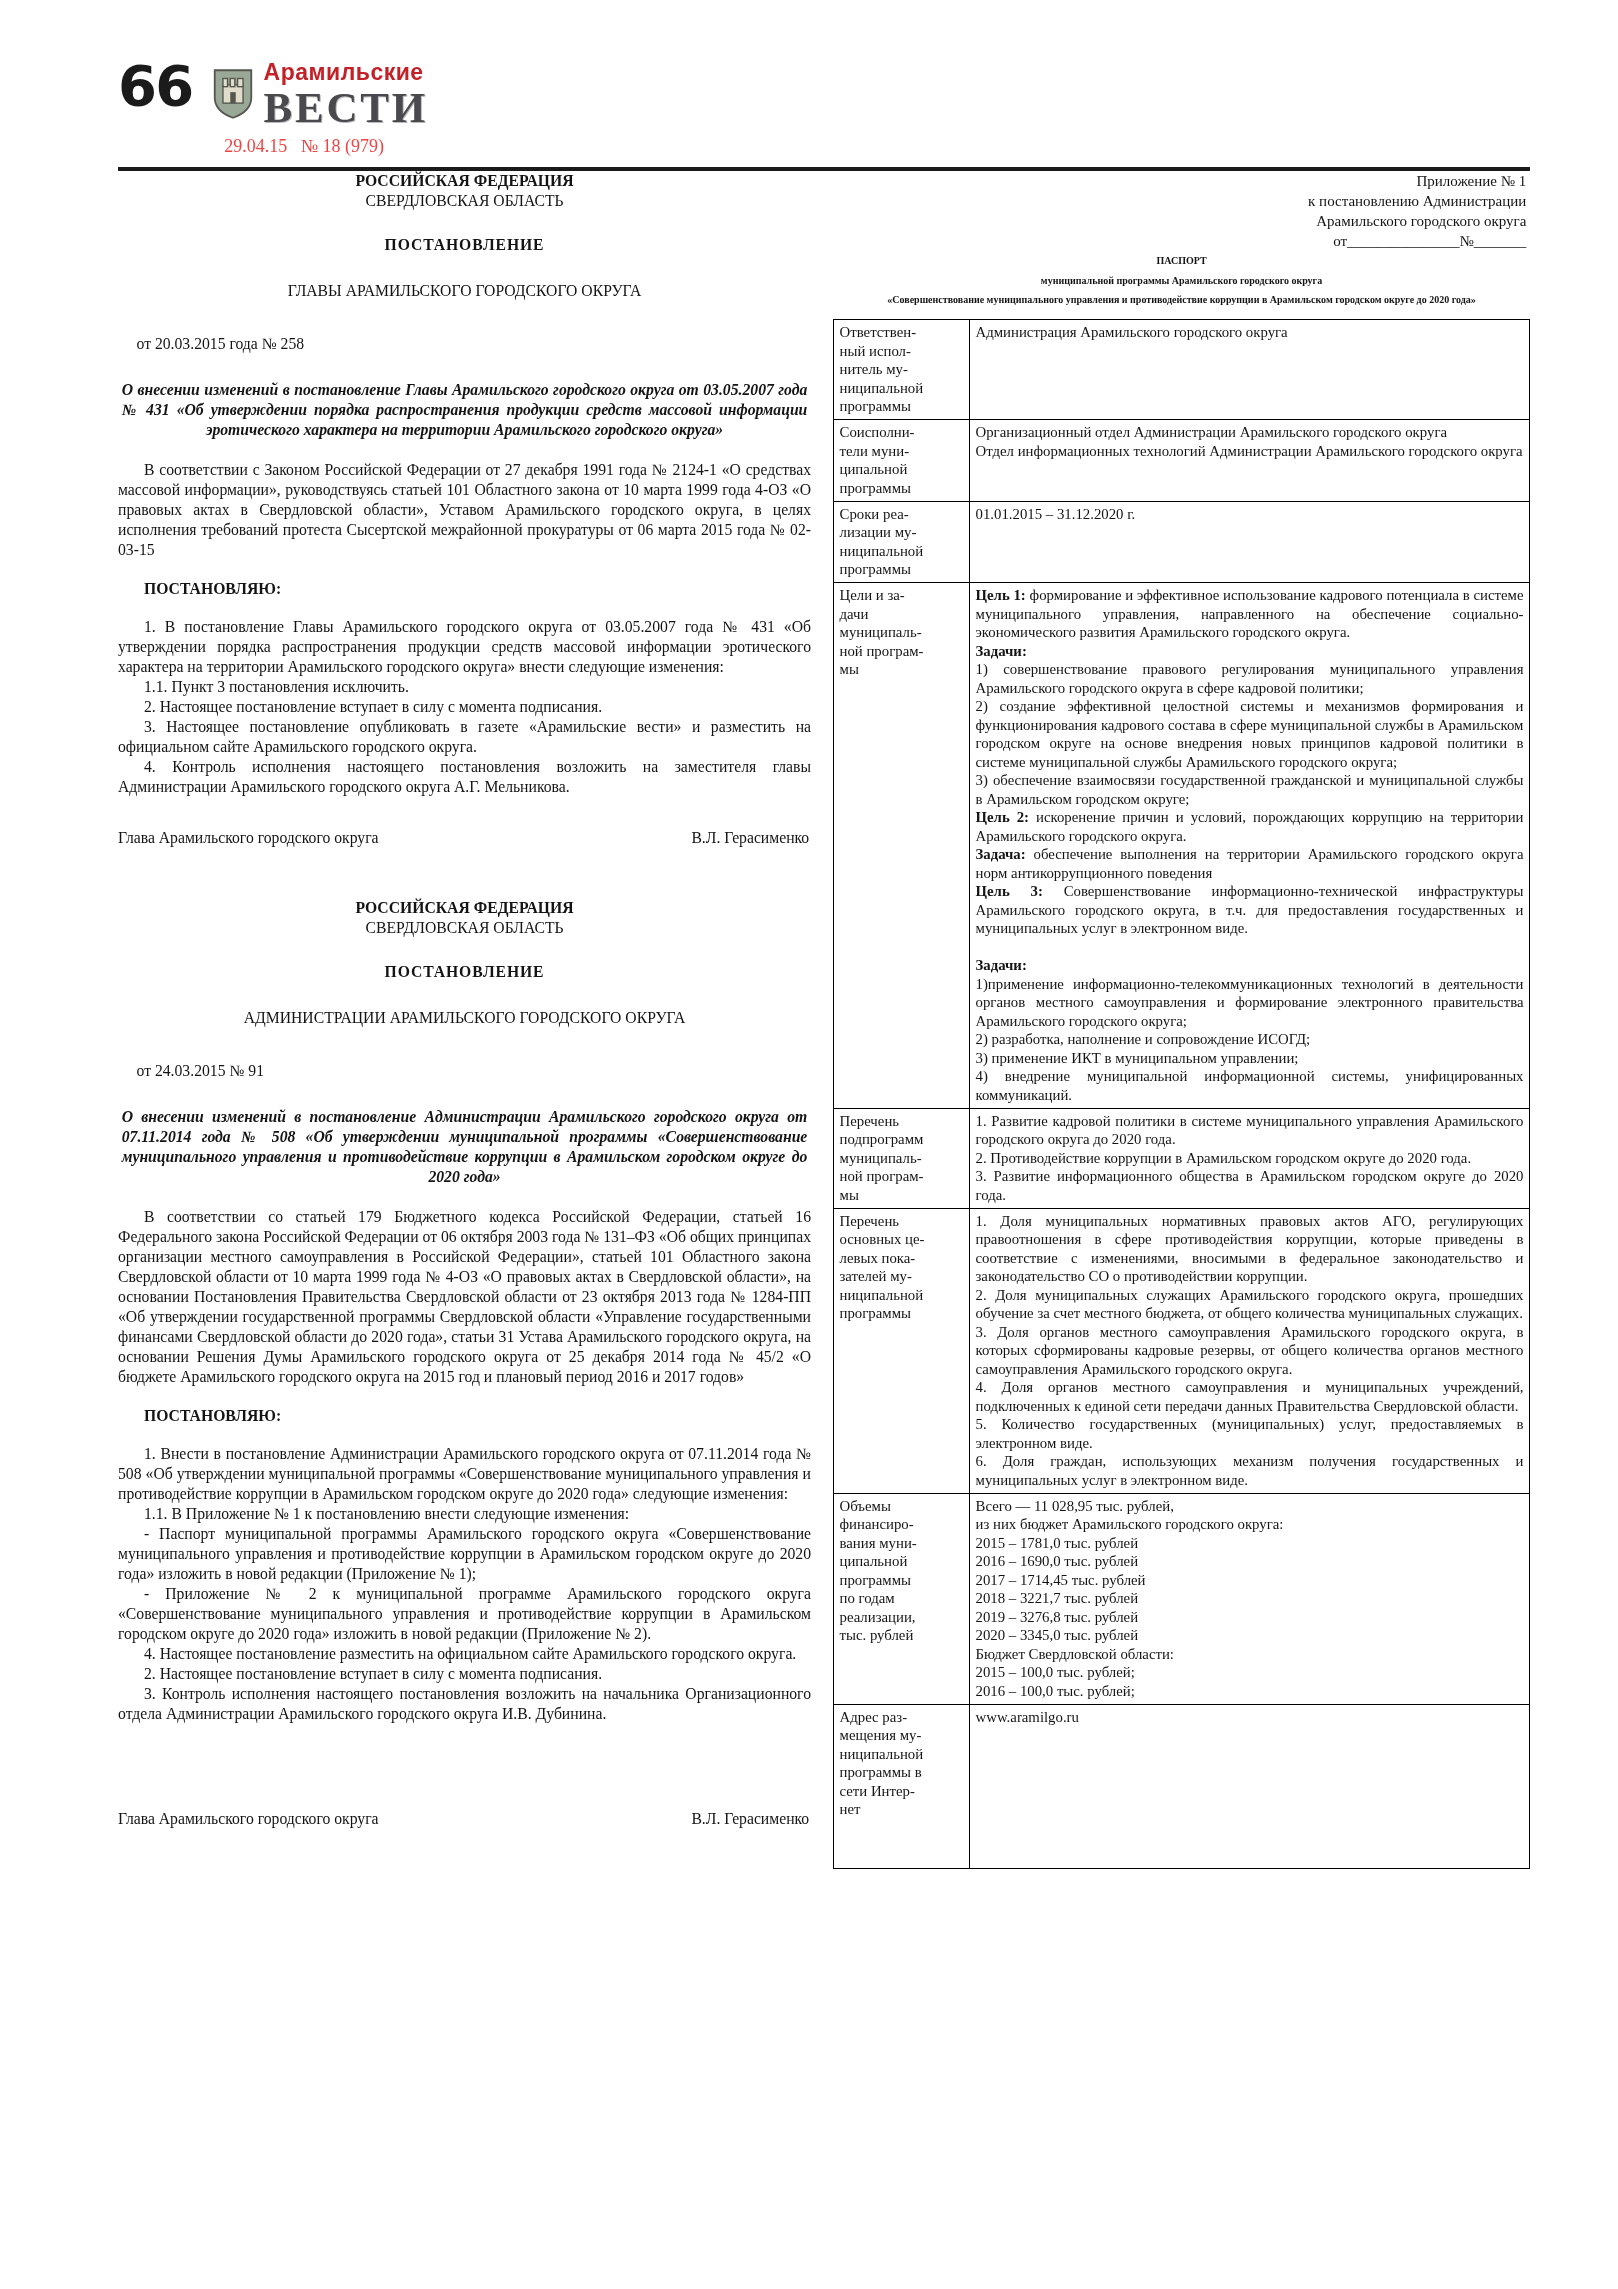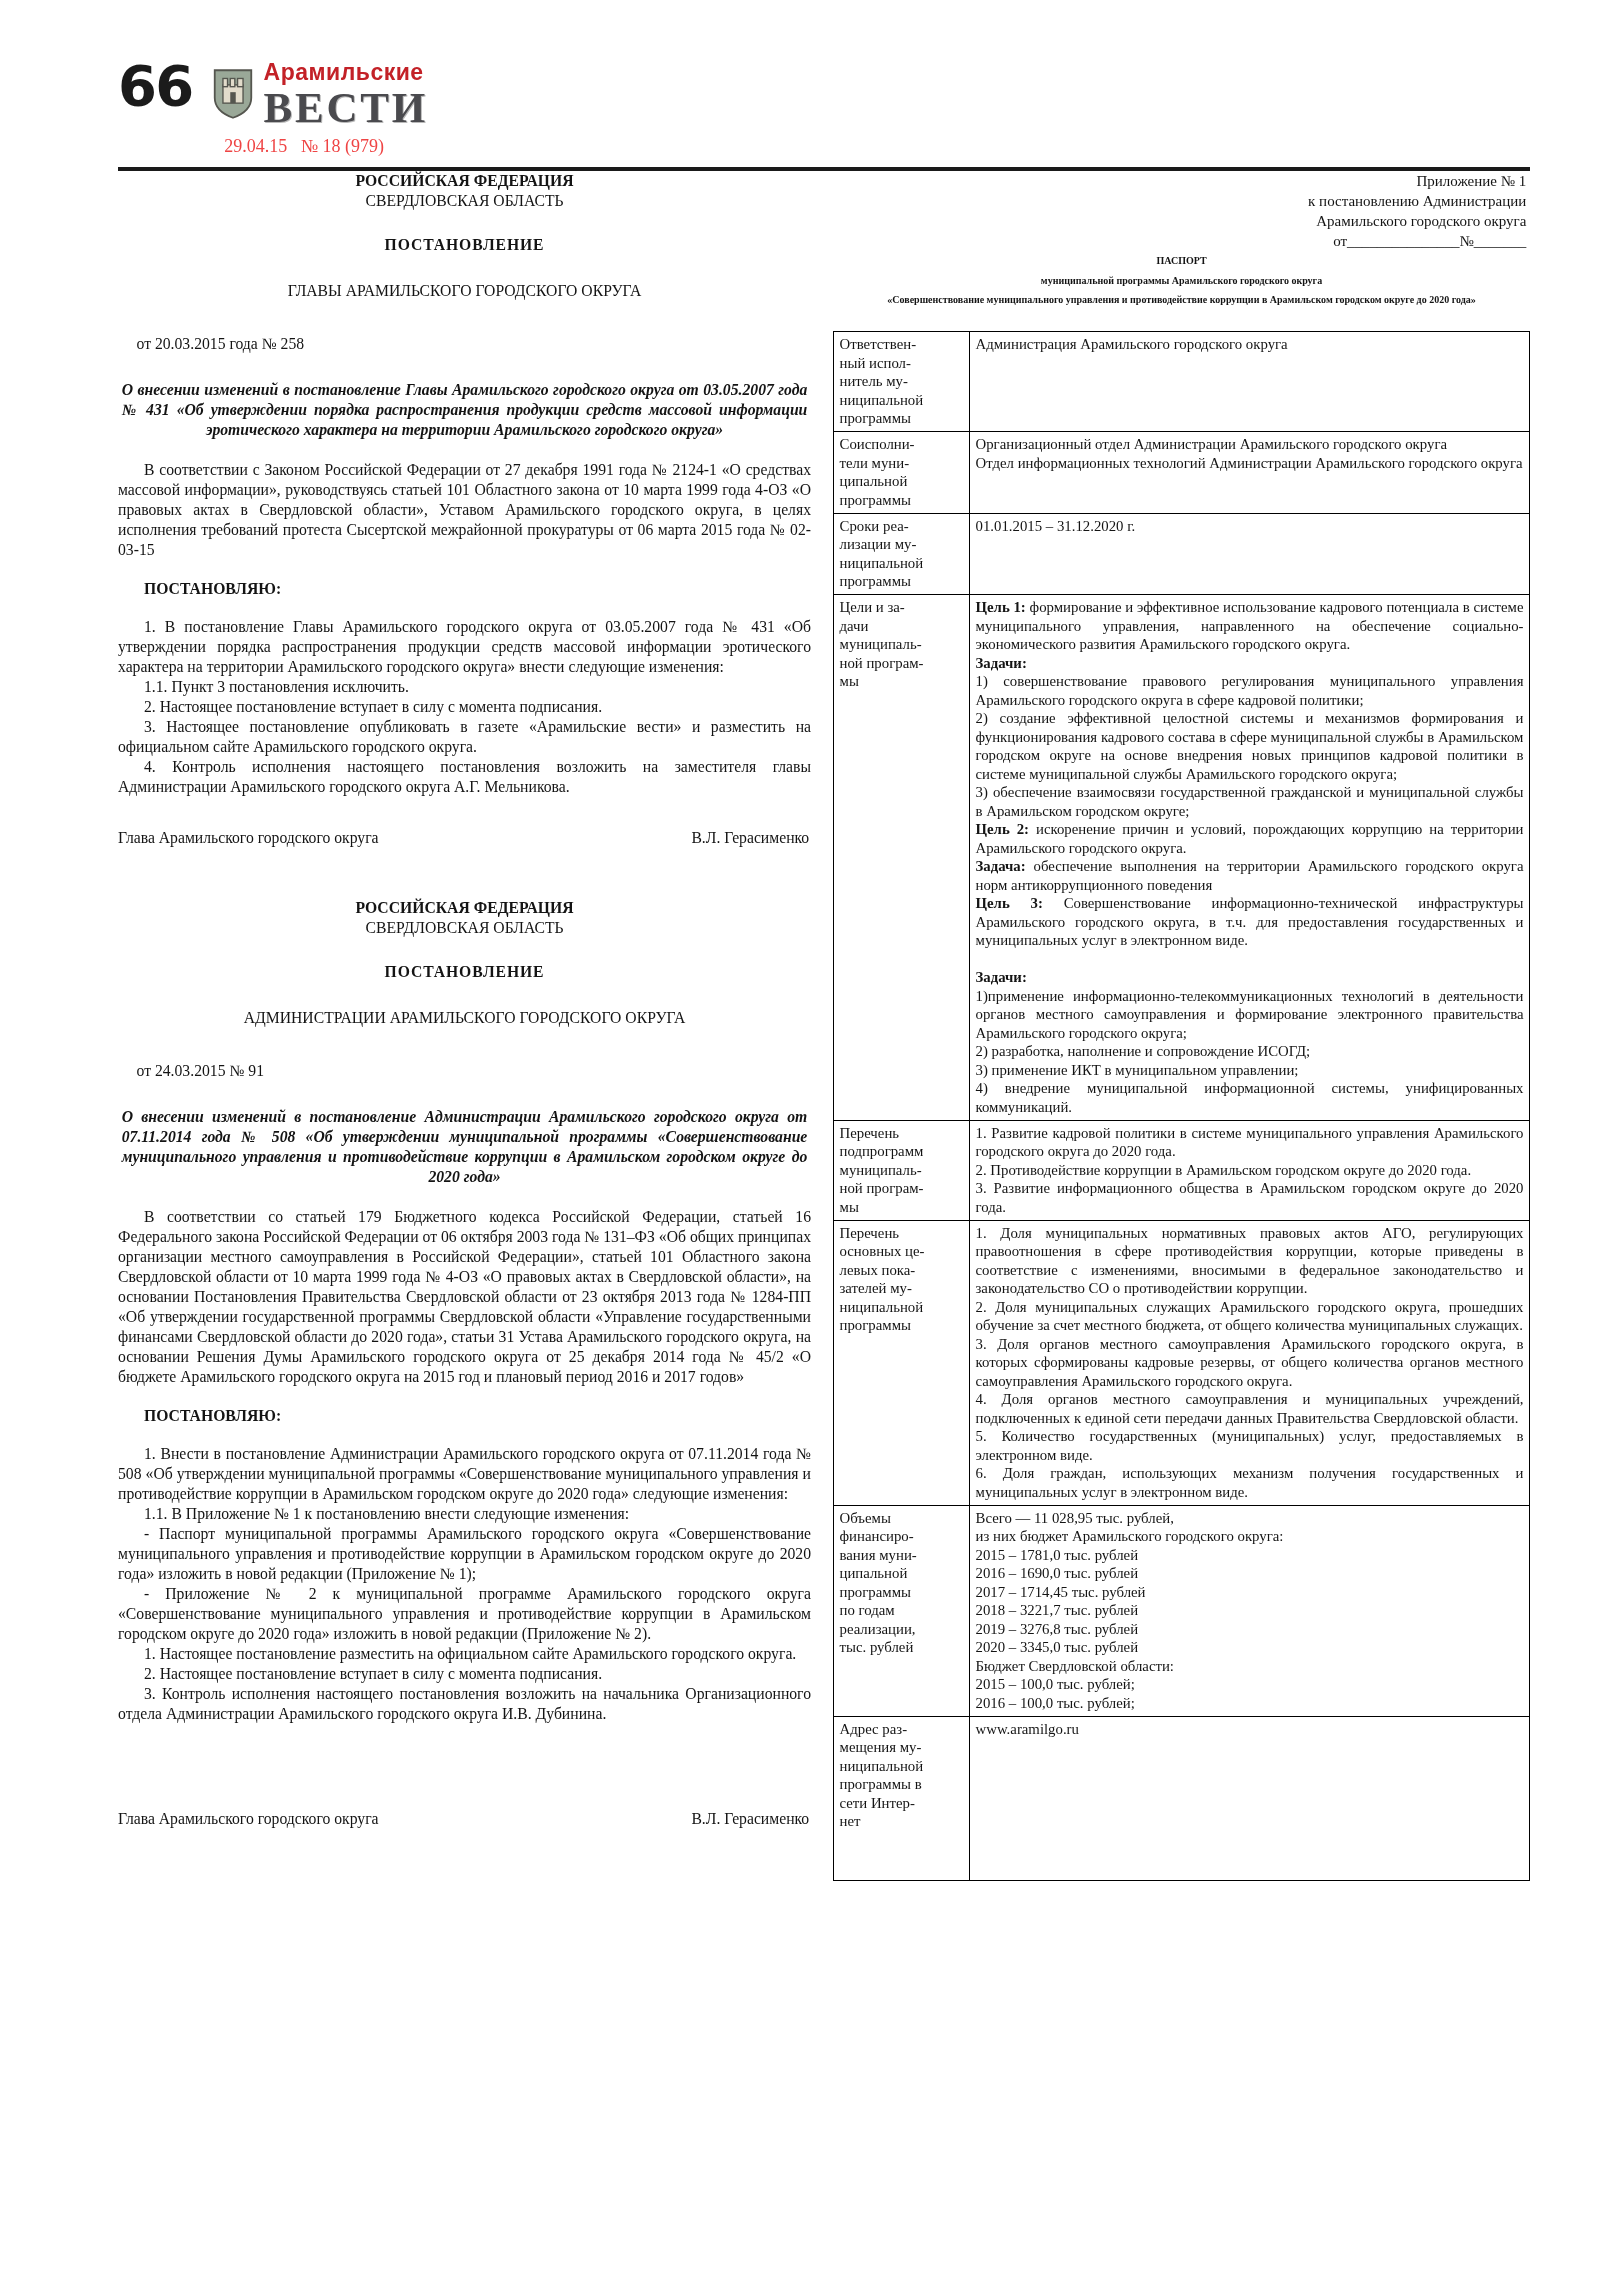--- a/index.html
+++ b/index.html
@@ -101,21 +101,21 @@
   }
   .passport-heading {
     text-align: center;
     font-weight: 700;
     font-size: 10px;
     line-height: 19.4px;
   }
   .passport-table {
     width: 100%;
     border-collapse: collapse;
-    margin-top: 22px;
+    margin-top: 10px;
     font-size: 14.8px;
     line-height: 18.5px;
   }
   .passport-table td {
     border: 0.9px solid #000;
     padding: 2.8px 5.5px 3.7px 5.5px;
     vertical-align: top;
   }
   td.lbl {
     width: 124px;
@@ -184,21 +184,21 @@
         <div class="c bold doc-type">ПОСТАНОВЛЕНИЕ</div>
         <div class="c authority">АДМИНИСТРАЦИИ АРАМИЛЬСКОГО ГОРОДСКОГО ОКРУГА</div>
         <div class="date-line">от 24.03.2015 № 91</div>
         <div class="decree-title">О внесении изменений в постановление Администрации Арамильского городского округа от 07.11.2014 года № 508 «Об утверждении муниципальной программы «Совершенствование муниципального управления и противодействие коррупции в Арамильском городском округе до 2020 года»</div>
         <p class="para">В соответствии со статьей 179 Бюджетного кодекса Российской Федерации, статьей 16 Федерального закона Российской Федерации от 06 октября 2003 года № 131–ФЗ «Об общих принципах организации местного самоуправления в Российской Федерации», статьей 101 Областного закона Свердловской области от 10 марта 1999 года № 4-ОЗ «О правовых актах в Свердловской области», на основании Постановления Правительства Свердловской области от 23 октября 2013 года № 1284-ПП «Об утверждении государственной программы Свердловской области «Управление государственными финансами Свердловской области до 2020 года», статьи 31 Устава Арамильского городского округа, на основании Решения Думы Арамильского городского округа от 25 декабря 2014 года № 45/2 «О бюджете Арамильского городского округа на 2015 год и плановый период 2016 и 2017 годов»</p>
         <div class="resolve">ПОСТАНОВЛЯЮ:</div>
         <p class="para">1. Внести в постановление Администрации Арамильского городского округа от 07.11.2014 года № 508 «Об утверждении муниципальной программы «Совершенствование муниципального управления и противодействие коррупции в Арамильском городском округе до 2020 года» следующие изменения:</p>
         <p class="para">1.1. В Приложение № 1 к постановлению внести следующие изменения:</p>
         <p class="para">- Паспорт муниципальной программы Арамильского городского округа «Совершенствование муниципального управления и противодействие коррупции в Арамильском городском округе до 2020 года» изложить в новой редакции (Приложение № 1);</p>
         <p class="para">- Приложение № 2 к муниципальной программе Арамильского городского округа «Совершенствование муниципального управления и противодействие коррупции в Арамильском городском округе до 2020 года» изложить в новой редакции (Приложение № 2).</p>
-        <p class="para">1. Настоящее постановление разместить на официальном сайте Арамильского городского округа.</p>
+        <p class="para">4. Настоящее постановление разместить на официальном сайте Арамильского городского округа.</p>
         <p class="para">2. Настоящее постановление вступает в силу с момента подписания.</p>
         <p class="para">3. Контроль исполнения настоящего постановления возложить на начальника Организационного отдела Администрации Арамильского городского округа И.В. Дубинина.</p>
         <div class="signature sig-gap">
           <span>Глава Арамильского городского округа</span>
           <span>В.Л. Герасименко</span>
         </div>
       </section>
 
     </div>
 

